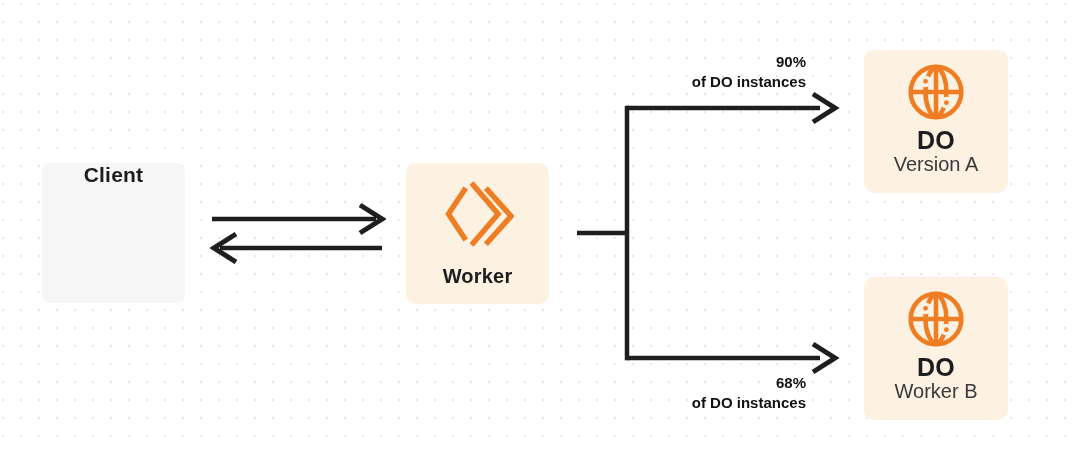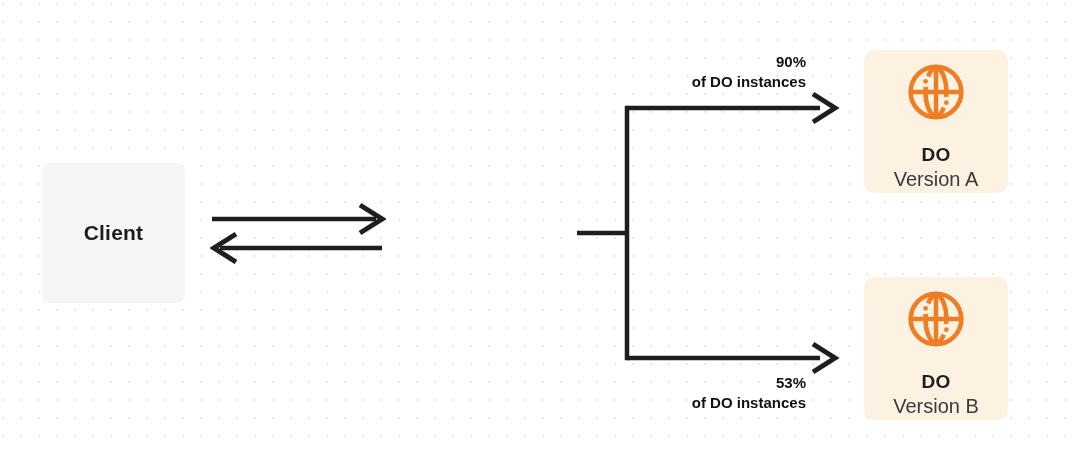--- a/index.html
+++ b/index.html
@@ -26,42 +26,42 @@
     position:absolute;
     border-radius:10px;
     display:flex;
     flex-direction:column;
     align-items:center;
   }
   .node-client{
     left:42px; top:163px; width:143px; height:140px;
     background:var(--node-gray-bg);
     border-radius:8px;
-    justify-content:center;
+    justify-content:flex-start;
   }
   .node-client .node-label{
     font-size:21px; font-weight:bold; letter-spacing:.2px;
   }
   .node-worker{
     left:406px; top:163px; width:143px; height:141px;
     background:var(--node-cream-bg);
   }
   .node-worker .node-icon{ margin-top:15px; width:72px; height:72px; }
   .node-worker .node-label{
     margin-top:15px; font-size:20px; font-weight:bold; letter-spacing:.2px;
   }
   .node-do{
     width:144px; height:143px;
     background:var(--node-cream-bg);
   }
   .node-do-a{ left:864px; top:50px; }
   .node-do-b{ left:864px; top:277px; }
   .node-do .node-icon{ margin-top:10px; width:64px; height:64px; }
   .node-do .node-title{
-    margin-top:20px; font-size:19px; font-weight:bold; line-height:22px; letter-spacing:.3px;
+    margin-top:5px; font-size:25px; font-weight:bold; line-height:22px; letter-spacing:.3px;
   }
   .node-do .node-subtitle{
     margin-top:2px; font-size:20px; line-height:22px; color:#3a3a3c;
   }
   .edge-svg{ position:absolute; display:block; }
   .edge-svg .edge-line{
     stroke:var(--connector-dark); stroke-width:4.5; fill:none;
     stroke-linecap:butt; stroke-linejoin:miter;
   }
   .edge-svg .edge-head{
@@ -95,41 +95,49 @@
     <g>
       <line class="edge-line" x1="2" y1="17" x2="166" y2="17"></line>
       <polyline class="edge-head" points="150,3 172,17 150,31"></polyline>
     </g>
     <g>
       <line class="edge-line" x1="172" y1="46" x2="10" y2="46"></line>
       <polyline class="edge-head" points="26,32 4,46 26,60"></polyline>
     </g>
   </svg>
 
+  <div class="node node-worker">
+    <svg class="node-icon" viewBox="0 0 100 100">
+      <path class="icon-stroke" stroke-width="7.5" d="M 33,14 L 9,50 L 33,86"></path>
+      <path class="icon-stroke" stroke-width="7.5" d="M 41,7 L 78,50 L 41,93"></path>
+      <path class="icon-stroke" stroke-width="7.5" d="M 61,14 L 96,53 L 61,92"></path>
+    </svg>
+    <div class="node-label">Worker</div>
+  </div>
 
   <svg class="edge-svg" style="left:575px; top:90px;" width="272" height="292" viewBox="0 0 272 292">
     <path class="edge-line" d="M 2,143 L 52,143"></path>
     <path class="edge-line" d="M 52,15.75 L 52,270.25"></path>
     <g>
       <path class="edge-line" d="M 52,18 L 245,18"></path>
       <polyline class="edge-head" points="238,4 260,18 238,32"></polyline>
     </g>
     <g>
       <path class="edge-line" d="M 52,268 L 245,268"></path>
       <polyline class="edge-head" points="238,254 260,268 238,282"></polyline>
     </g>
   </svg>
 
   <div class="edge-label edge-label-top">
     <div>90%</div>
     <div>of DO instances</div>
   </div>
 
   <div class="edge-label edge-label-bottom">
-    <div>53%</div>
+    <div>68%</div>
     <div>of DO instances</div>
   </div>
 
   <div class="node node-do node-do-a">
     <svg class="node-icon" viewBox="0 0 48 48">
       <circle class="icon-stroke" stroke-width="3.4" cx="24" cy="24" r="19"></circle>
       <line class="icon-stroke" stroke-width="3.4" x1="5" y1="24" x2="43" y2="24"></line>
       <line class="icon-stroke" stroke-width="3.4" x1="24" y1="5" x2="24" y2="43"></line>
       <path class="icon-stroke" stroke-width="3.4" d="M 24,5 C 13.5,10 13.5,38 24,43"></path>
       <path class="icon-stroke" stroke-width="3.4" d="M 24,5 C 34.5,10 34.5,38 24,43"></path>
@@ -144,16 +152,16 @@
     <svg class="node-icon" viewBox="0 0 48 48">
       <circle class="icon-stroke" stroke-width="3.4" cx="24" cy="24" r="19"></circle>
       <line class="icon-stroke" stroke-width="3.4" x1="5" y1="24" x2="43" y2="24"></line>
       <line class="icon-stroke" stroke-width="3.4" x1="24" y1="5" x2="24" y2="43"></line>
       <path class="icon-stroke" stroke-width="3.4" d="M 24,5 C 13.5,10 13.5,38 24,43"></path>
       <path class="icon-stroke" stroke-width="3.4" d="M 24,5 C 34.5,10 34.5,38 24,43"></path>
       <circle class="icon-dot" cx="16.2" cy="16" r="3.1"></circle>
       <circle class="icon-dot" cx="31.8" cy="32" r="3.1"></circle>
     </svg>
     <div class="node-title">DO</div>
-    <div class="node-subtitle">Version B</div>
+    <div class="node-subtitle">Worker B</div>
   </div>
 
 </div>
 
 </body></html>

